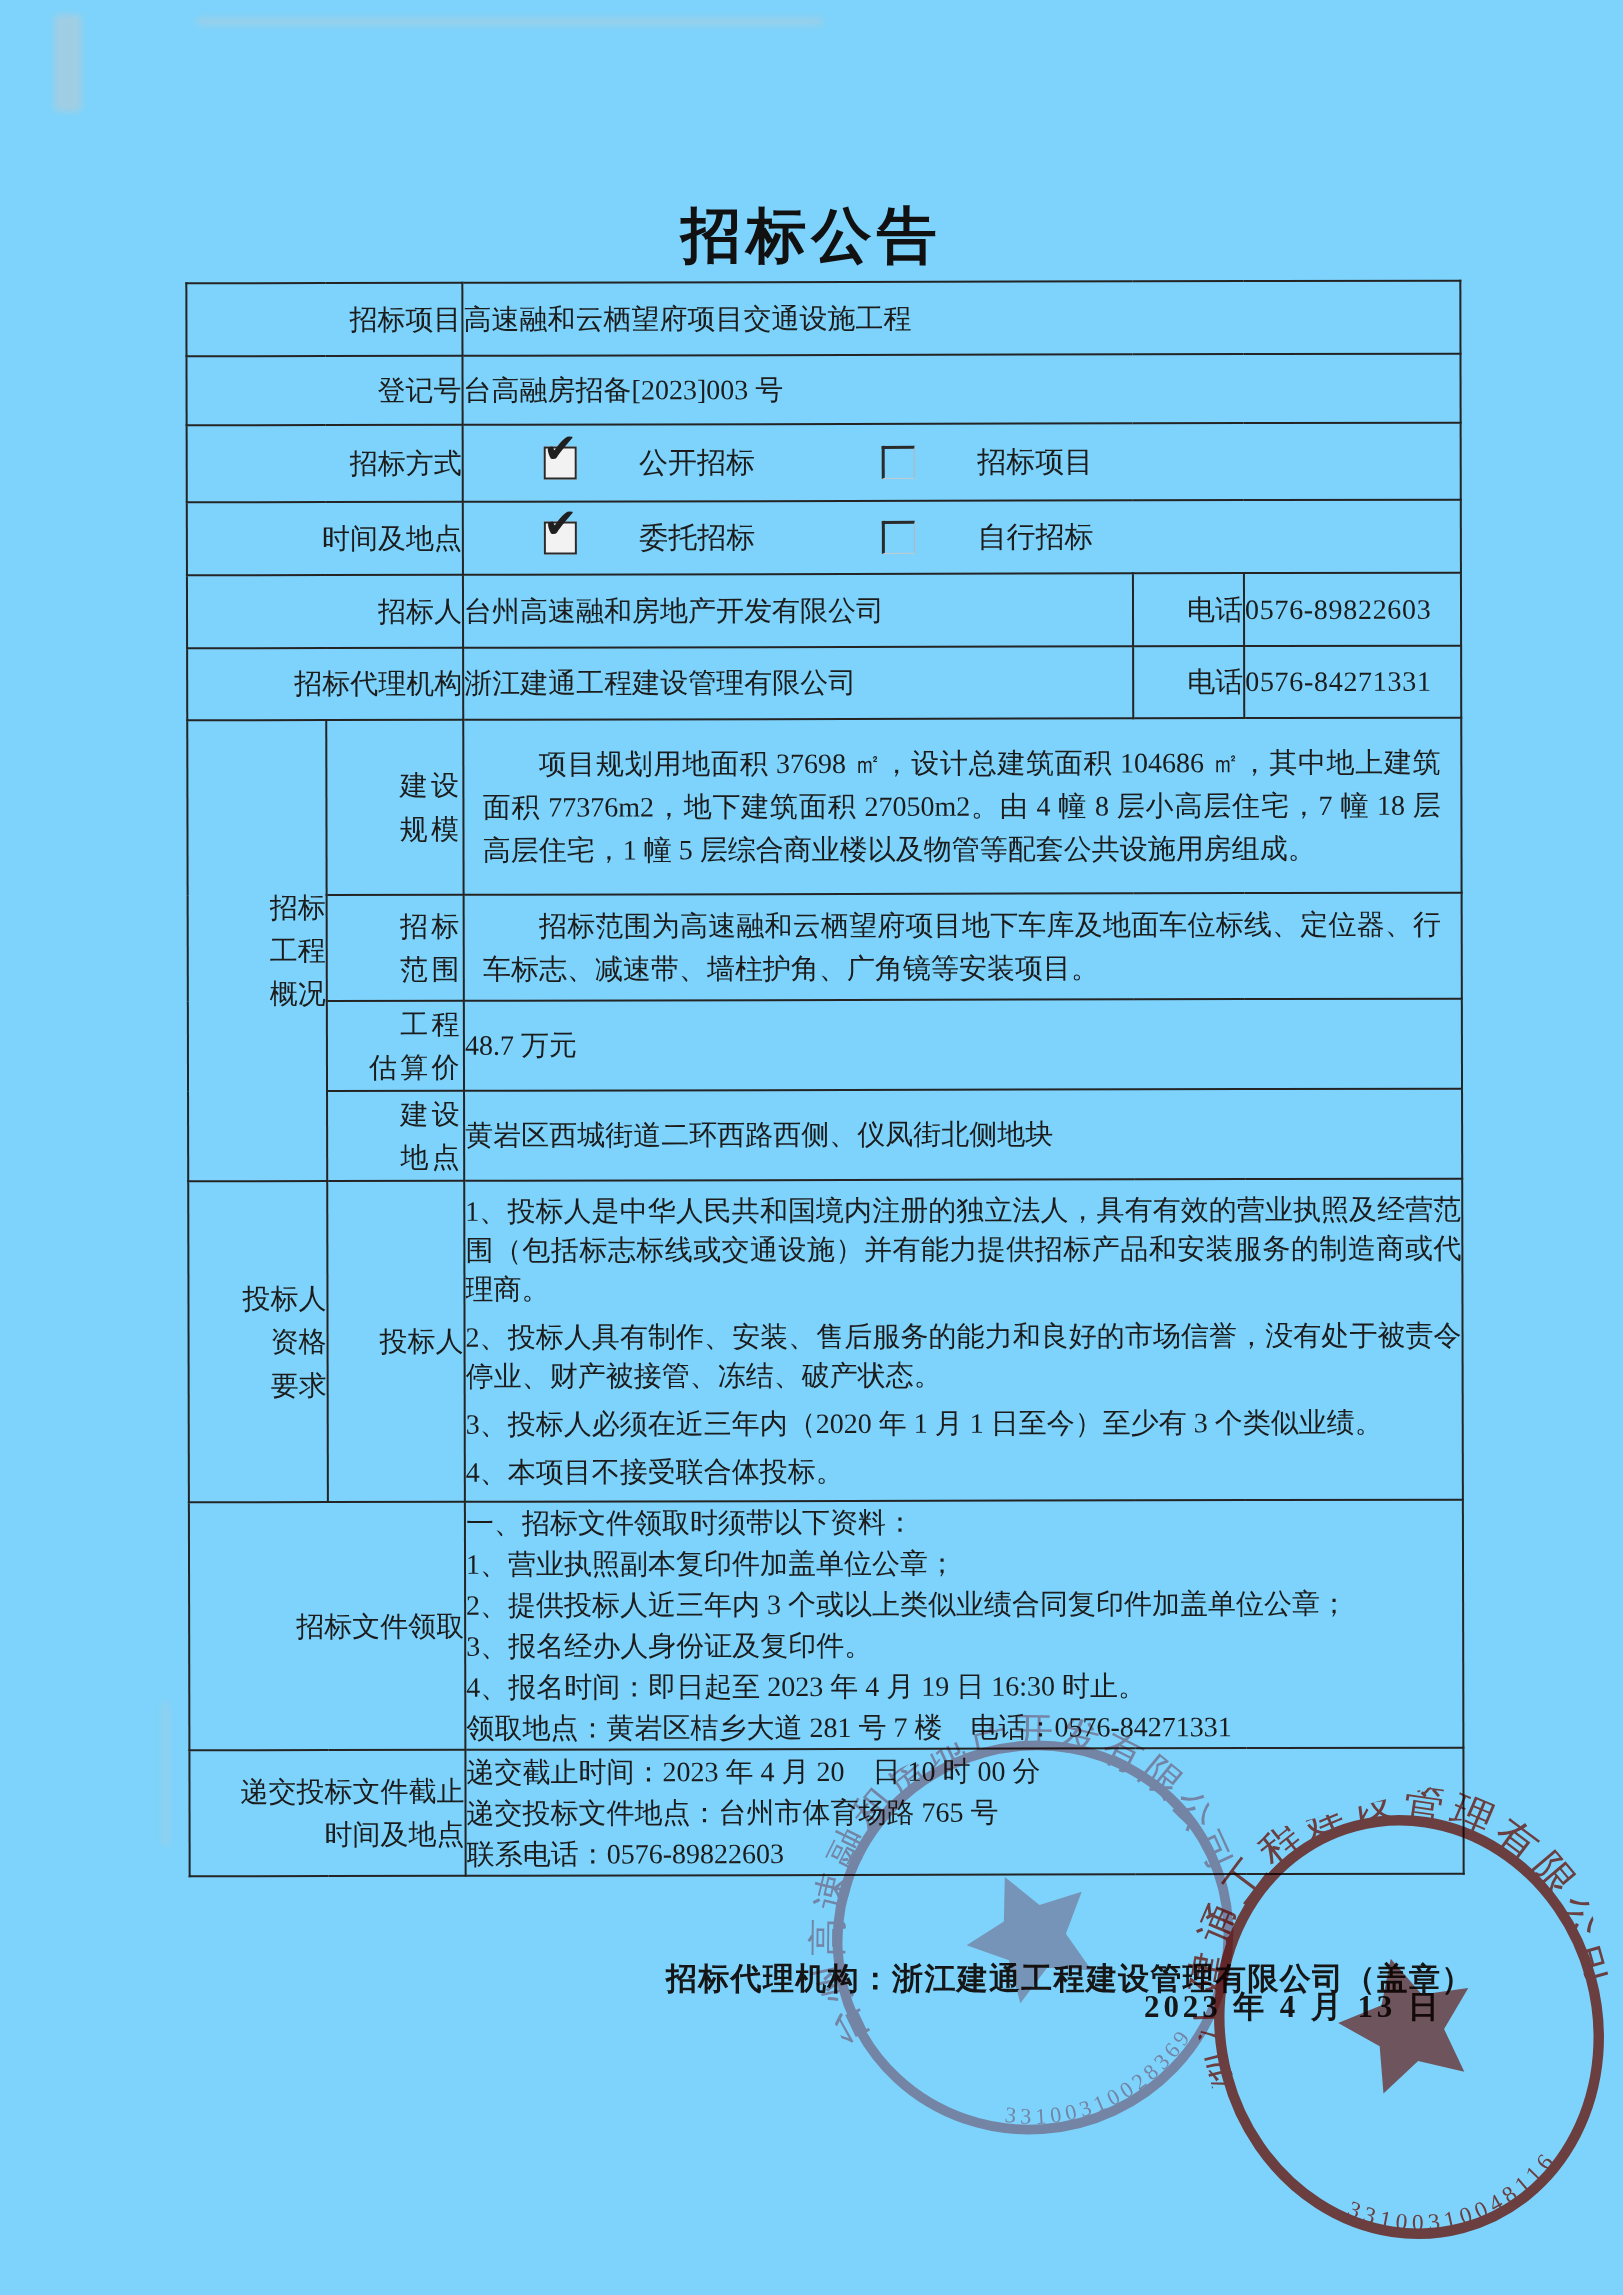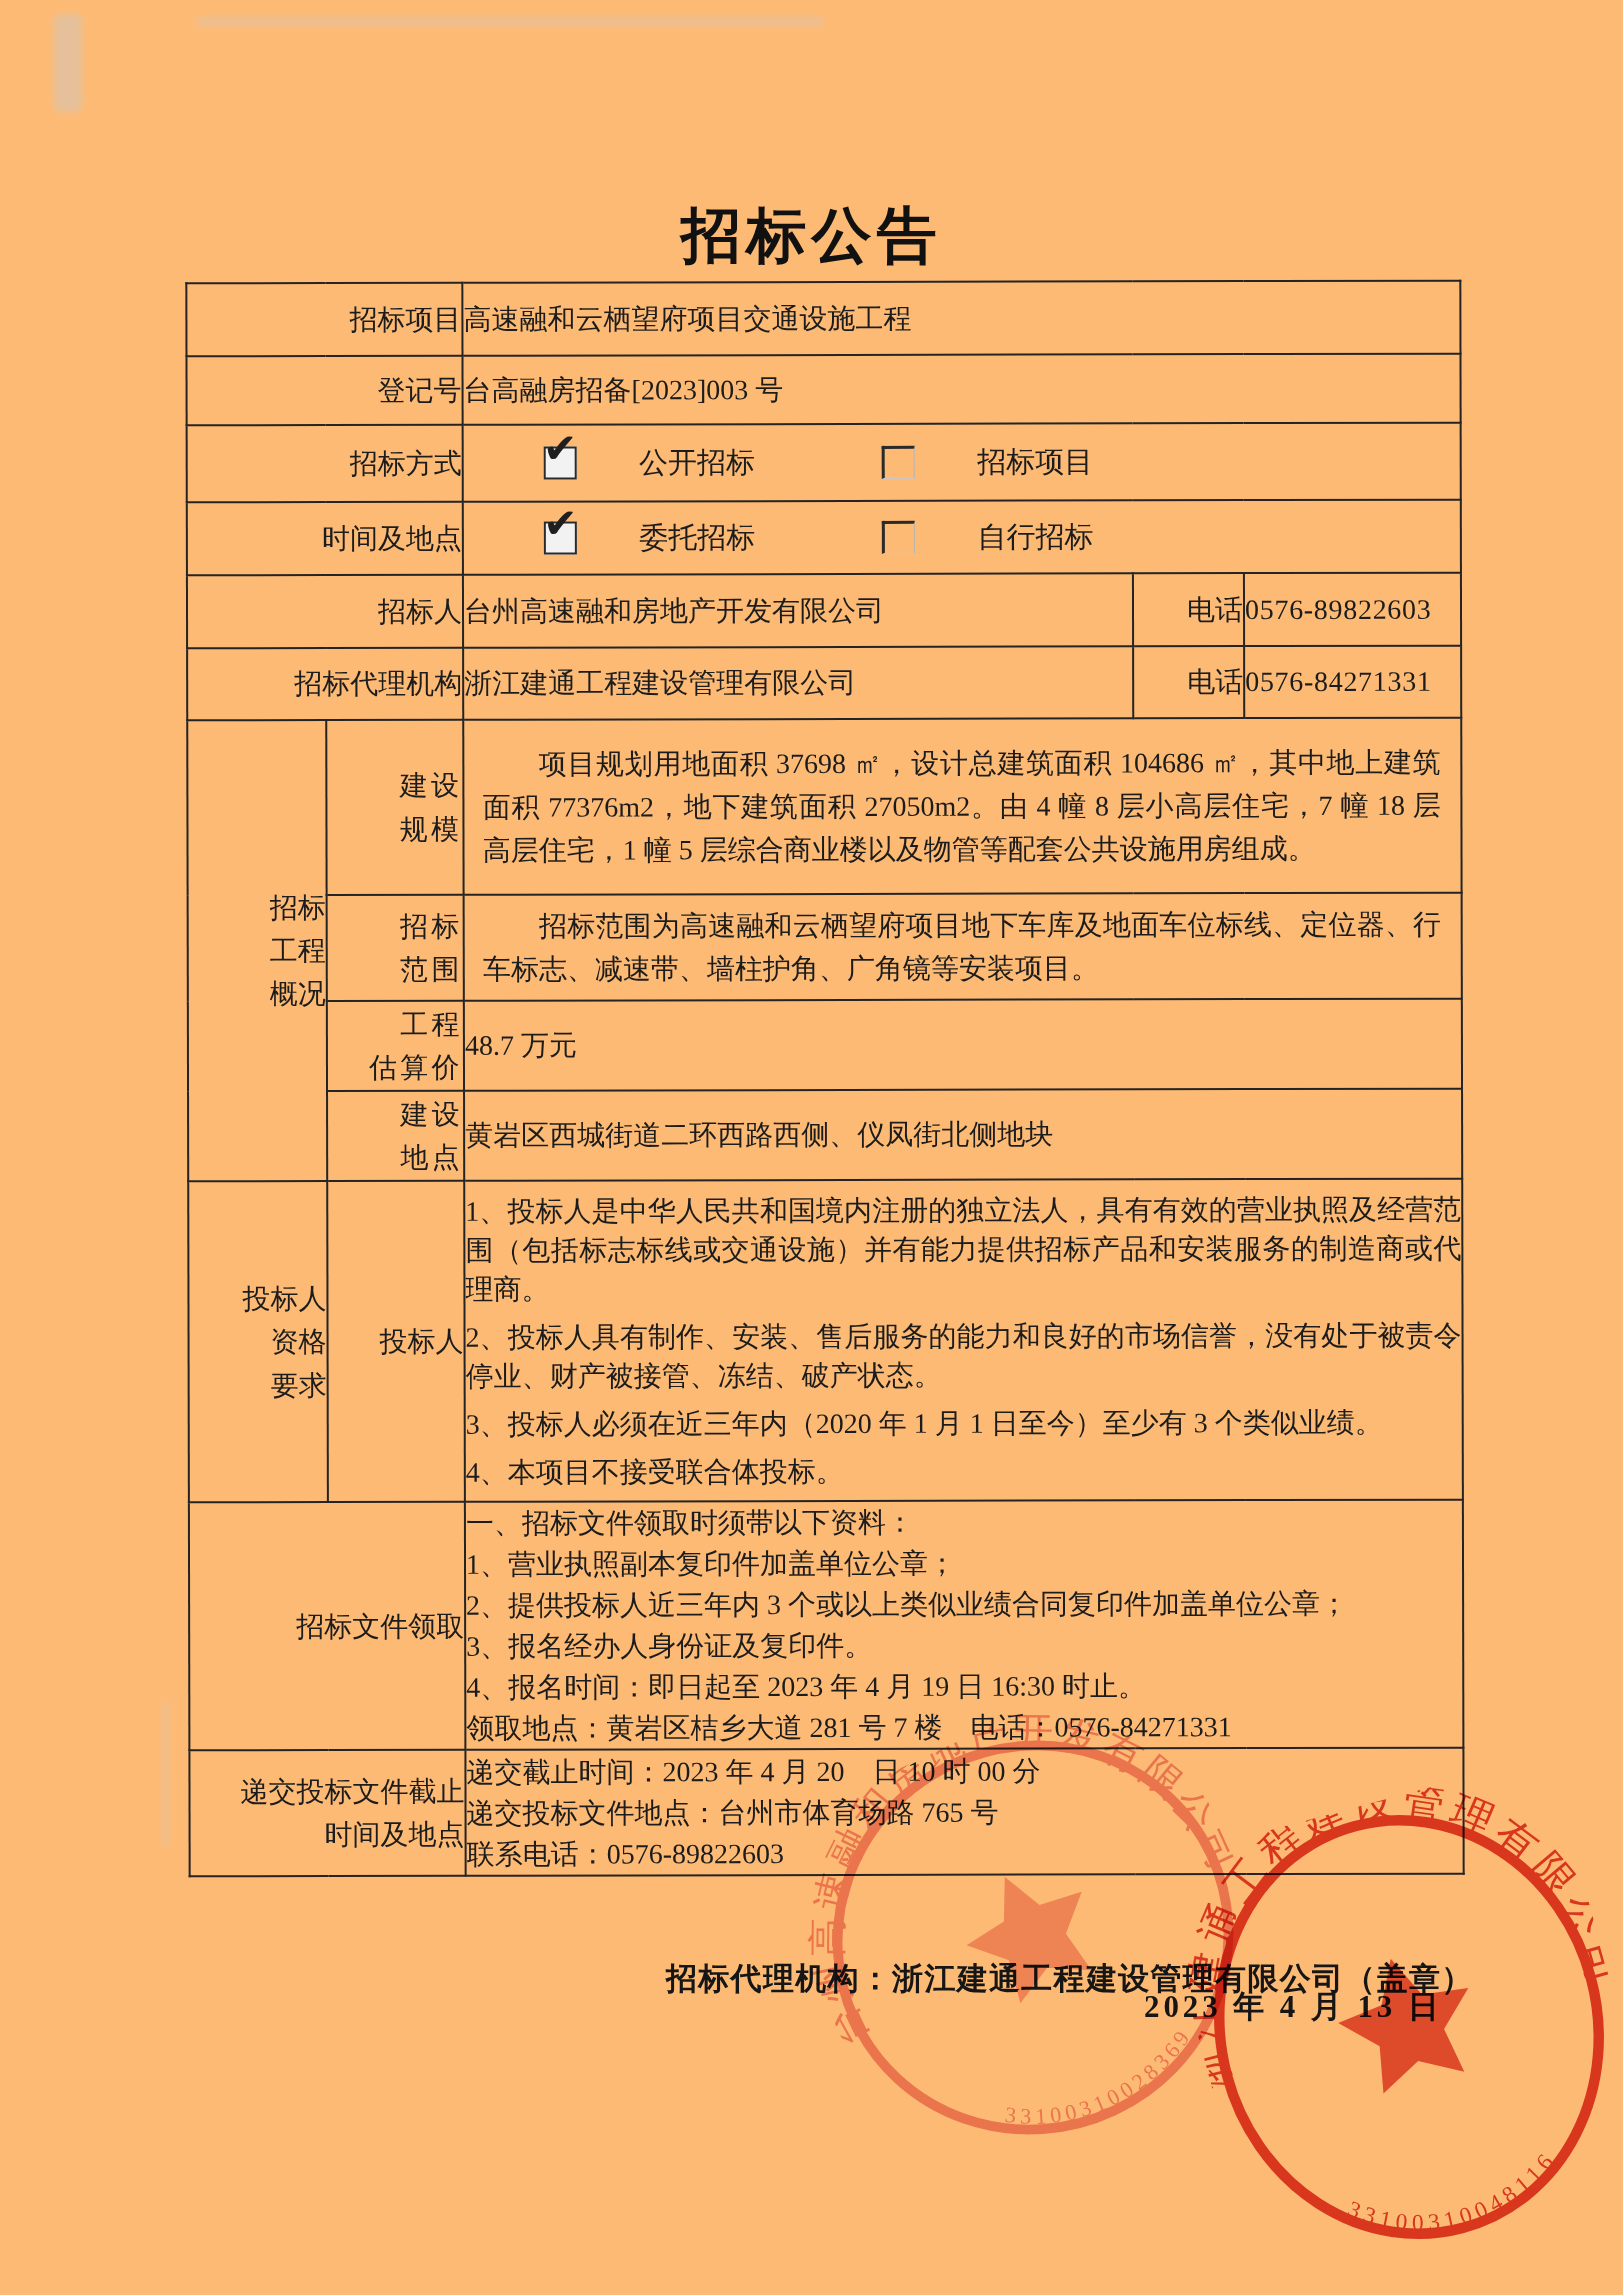--- a/index.html
+++ b/index.html
@@ -1,17 +1,17 @@
 <!DOCTYPE html>
 <html style="font-size:10.5px"><head>
 <meta charset="utf-8">
 <style>
   html,body{margin:0;padding:0;background:#9a9a9a;}
   .page{
-    position:relative;width:1623px;height:2295px;background:#fdba74;
+    position:relative;width:1623px;height:2295px;background:#7dd3fc;
     font-family:"Liberation Serif","DejaVu Serif",serif;color:#1c1c1c;overflow:hidden;
   }
   
   .artifact{position:absolute;background:#c9c9c9;filter:blur(3.3px);opacity:.45;}
   .art-blob{left:54px;top:14.4px;width:27.5px;height:98px;border-radius:5.2px;}
   .art-streak{left:196px;top:17px;width:628px;height:9.2px;border-radius:4.6px;opacity:.35;}
   .art-edge{left:162px;top:1702px;width:6.5px;height:144px;opacity:.3;}
 
   .doc-title{
     position:absolute;left:0;right:0;top:196px;text-align:center;

